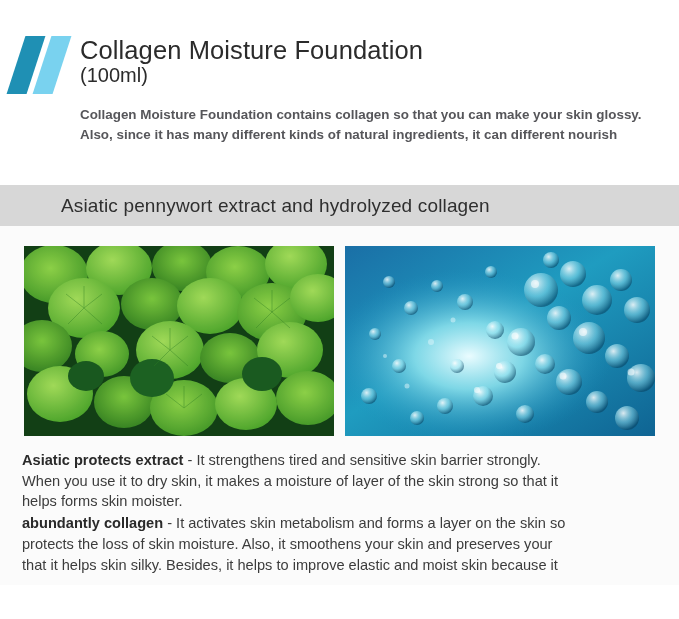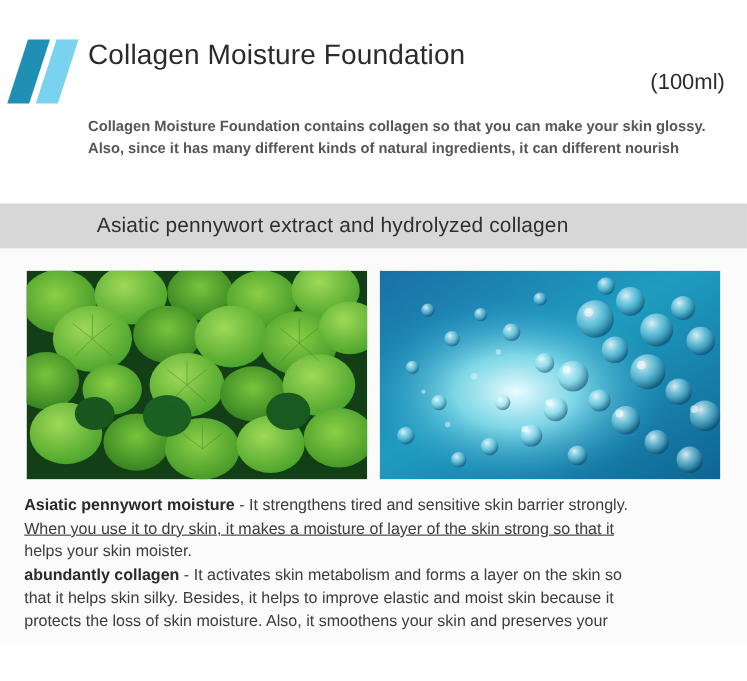--- a/index.html
+++ b/index.html
@@ -61,21 +61,20 @@
     line-height: 1.12;
     letter-spacing: 0.1px;
     white-space: nowrap;
   }
   .product-volume {
     font-size: 20px;
     font-weight: 400;
     color: #2b2b2b;
     line-height: 1.15;
     margin-top: -1px;
-    text-align: right;
   }
 
   .intro-text {
     position: absolute;
     left: 80px;
     top: 105px;
     right: 14px;
     font-size: 13.4px;
     line-height: 1.48;
     color: #56565a;
@@ -88,21 +87,21 @@
     position: absolute;
     left: 0;
     top: 185px;
     width: 679px;
     height: 41px;
     background: #d7d7d7;
     display: flex;
     align-items: center;
   }
   .section-banner-title {
-    margin-left: 88px;
+    margin-left: 61px;
     font-size: 19px;
     color: #2f2f2f;
     font-weight: 400;
     letter-spacing: 0.15px;
     white-space: nowrap;
   }
 
   
   .content-panel {
     position: absolute;
@@ -298,24 +297,24 @@
           <circle cx="62" cy="140" r="2.5"></circle>
           <circle cx="40" cy="110" r="2"></circle>
         </g>
       </svg>
     </div>
   </div>
 
   <div class="detail-text">
 
     <p class="detail-block">
-      <span class="detail-line" style="display: block;"><span class="term">Asiatic pennywort moisture</span><span> - </span><span>It strengthens tired and sensitive skin barrier strongly.</span></span>
-      <span class="detail-line" style="display: block; text-decoration: underline;">When you use it to dry skin, it makes a moisture of layer of the skin strong so that it</span>
-      <span class="detail-line" style="display: block;">helps your skin moister.</span>
+      <span class="detail-line" style="display: block;"><span class="term">Asiatic protects extract</span><span> - </span><span>It strengthens tired and sensitive skin barrier strongly.</span></span>
+      <span class="detail-line" style="display: block;">When you use it to dry skin, it makes a moisture of layer of the skin strong so that it</span>
+      <span class="detail-line" style="display: block;">helps forms skin moister.</span>
     </p>
 
     <p class="detail-block">
       <span class="detail-line" style="display: block;"><span class="term">abundantly collagen</span><span> - </span><span>It activates skin metabolism and forms a layer on the skin so</span></span>
+      <span class="detail-line" style="display: block;">protects the loss of skin moisture. Also, it smoothens your skin and preserves your</span>
       <span class="detail-line" style="display: block;">that it helps skin silky. Besides, it helps to improve elastic and moist skin because it</span>
-      <span class="detail-line" style="display: block;">protects the loss of skin moisture. Also, it smoothens your skin and preserves your</span>
     </p>
   </div>
 </div>
 
 </body></html>

